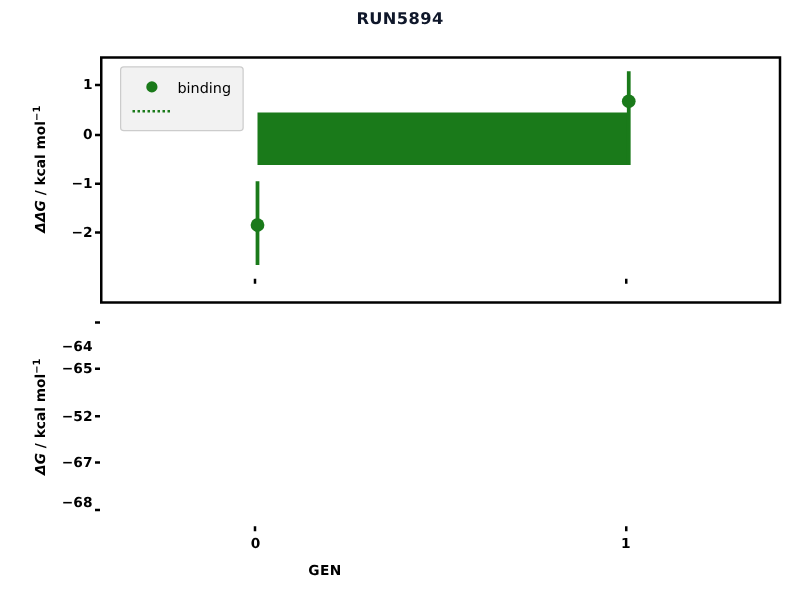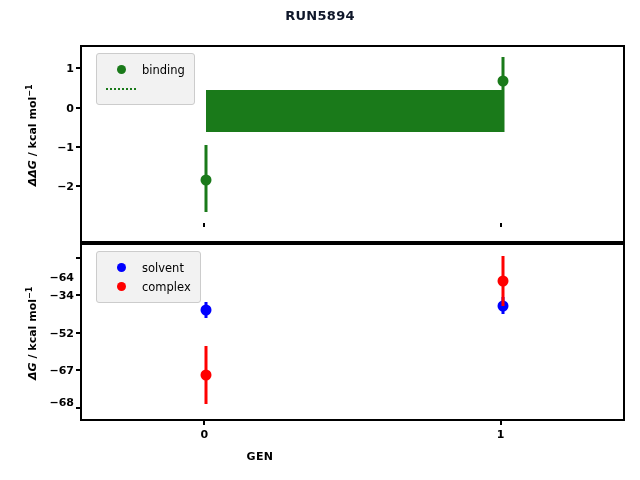--- a/index.html
+++ b/index.html
@@ -233,64 +233,37 @@
       <div class="legend-row">
         <span class="legend-key">
             <span class="legend-dotted"></span>
           </span>
       </div>
     </div>
   </div>
 
   <div class="ytick-col" id="ytick-col-bottom">
       <div class="ytick-label" style="top: 257.989px; margin-top: 19px;">−64</div>
-      <div class="ytick-label" style="top: 295.463px;">−34</div>
+      <div class="ytick-label" style="top: 295.463px;">−65</div>
       <div class="ytick-label" style="top: 332.937px;">−52</div>
       <div class="ytick-label" style="top: 370.411px;">−67</div>
       <div class="ytick-label" style="top: 402px;">−68</div>
     </div>
   <div id="ytick-marks-bottom">
       <div class="ytick-mark" style="top: 257.989px;"></div>
       <div class="ytick-mark" style="top: 295.463px;"></div>
       <div class="ytick-mark" style="top: 332.937px;"></div>
       <div class="ytick-mark" style="top: 370.411px;"></div>
       <div class="ytick-mark" style="top: 407.884px;"></div>
     </div>
 
   <div class="yaxis-label" id="ylabel-bottom">
     <span class="ital">ΔG</span><span> / kcal mol</span><sup>−1</sup>
   </div>
 
-  <div class="axes" id="axes-bottom">
-    <div id="plot-bottom">
-        <div class="errbar" style="left: 124.402px; top: 56.5853px; height: 16.4884px; background: rgb(0, 0, 255);"></div>
-        <div class="marker" style="left: 124.402px; top: 64.8295px; background: rgb(0, 0, 255);"></div>
-        <div class="errbar" style="left: 420.598px; top: 52.4632px; height: 16.8632px; background: rgb(0, 0, 255);"></div>
-        <div class="marker" style="left: 420.598px; top: 60.7074px; background: rgb(0, 0, 255);"></div>
-        <div class="errbar" style="left: 124.402px; top: 101.179px; height: 58.0842px; background: rgb(255, 0, 0);"></div>
-        <div class="marker" style="left: 124.402px; top: 130.408px; background: rgb(255, 0, 0);"></div>
-        <div class="errbar" style="left: 420.598px; top: 11.2421px; height: 49.4653px; background: rgb(255, 0, 0);"></div>
-        <div class="marker" style="left: 420.598px; top: 35.6px; background: rgb(255, 0, 0);"></div>
-      </div>
-
-    <div class="legend" id="legend-bottom">
-      <div class="legend-row">
-        <span class="legend-key">
-            <span class="legend-dot" style="background:#0000ff"></span>
-          </span>
-        <span class="legend-text">solvent</span>
-      </div>
-      <div class="legend-row">
-        <span class="legend-key">
-            <span class="legend-dot" style="background:#ff0000"></span>
-          </span>
-        <span class="legend-text">complex</span>
-      </div>
-    </div>
-  </div>
 
   <div id="xticks">
       <div class="xtick-mark" style="left: 203.402px; top: 421px;"></div>
       <div class="xtick-label" style="left: 204.402px; top: 428px;">0</div>
       <div class="xtick-mark" style="left: 499.598px; top: 421px;"></div>
       <div class="xtick-label" style="left: 500.598px; top: 428px;">1</div>
       <div class="xtick-mark" style="left: 203.402px; top: 223px;"></div>
       <div class="xtick-mark" style="left: 499.598px; top: 223px;"></div>
     </div>
   <div class="xaxis-label">GEN</div>

